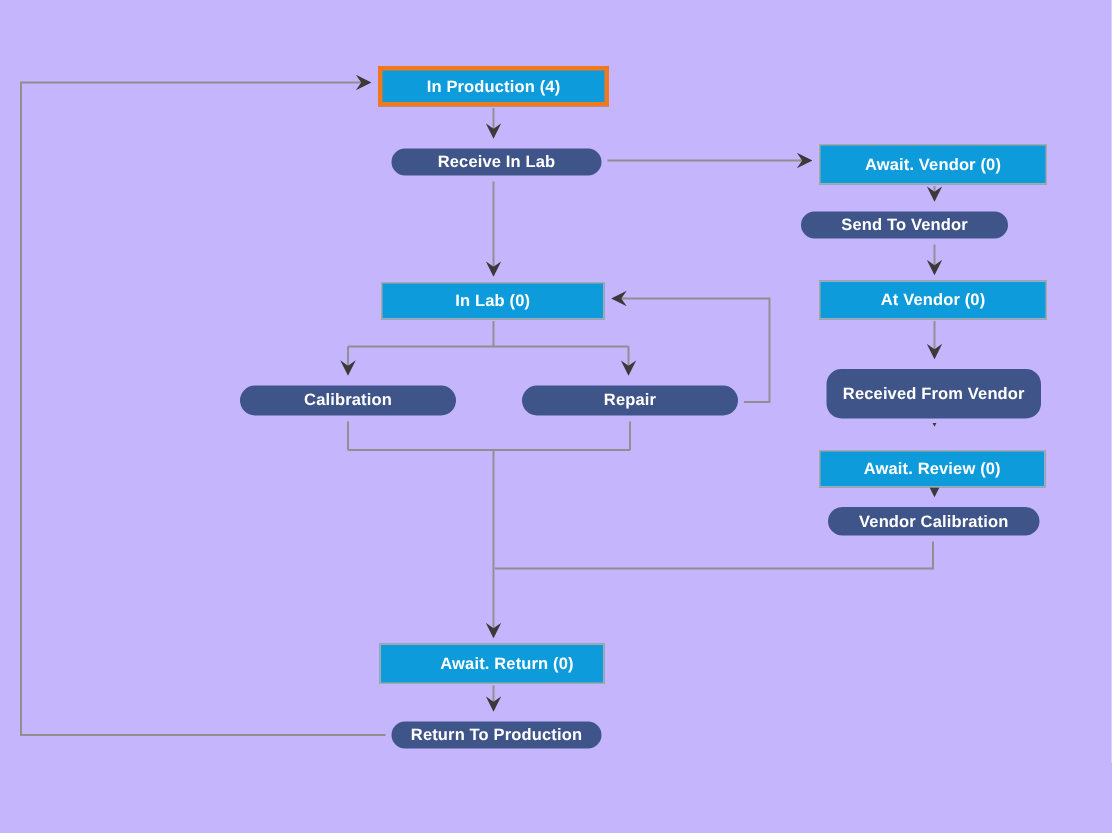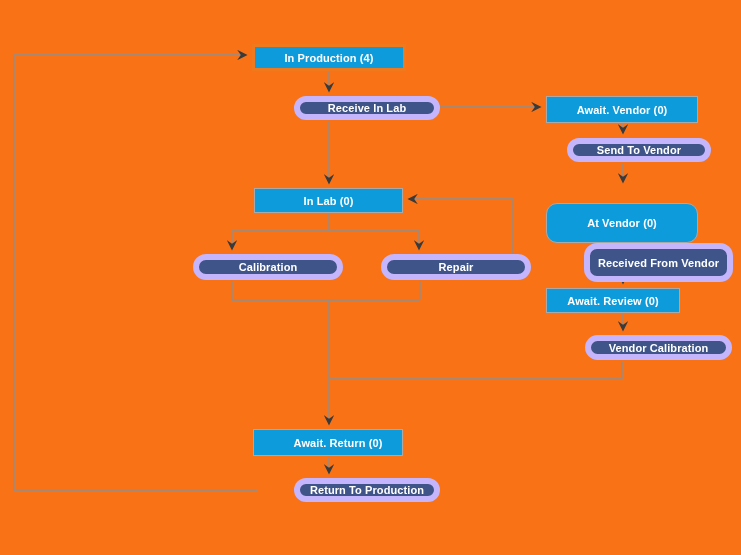--- a/index.html
+++ b/index.html
@@ -1,37 +1,37 @@
 <!DOCTYPE html>
 <html style="--status-fill: #0d9bdb; --action-fill: #3f5488; --highlight-border: #f0791e; --connector: #8f8f8f; --arrowhead: #3a3a3a;"><head>
 <meta charset="utf-8">
 <style>
   html,body{margin:0;padding:0;background:#ffffff;}
   body{width:741px;height:555px;font-family:"Liberation Sans",sans-serif;overflow:hidden;}
-  .canvas{position:relative;width:741px;height:555px;background:#f97316;}
+  .canvas{position:relative;width:741px;height:555px;background:#c4b5fd;}
   svg.edge-layer{position:absolute;left:0;top:0;width:741px;height:555px;pointer-events:none;}
   path.edge{stroke:var(--connector,#8f8f8f);stroke-width:1.3;fill:none;}
   .ah{fill:var(--arrowhead,#3a3a3a);}
   .node{
     position:absolute;box-sizing:border-box;
     display:flex;align-items:center;justify-content:center;text-align:center;
     color:#ffffff;font-weight:bold;font-size:11px;letter-spacing:.1px;
     cursor:pointer;user-select:none;white-space:nowrap;
   }
   .status{background:var(--status-fill,#0d9bdb);border:1px solid #a9a9a9;box-shadow:0 0 0 0 transparent;}
-  .action{background:var(--action-fill,#3f5488);border:6px solid #c4b5fd;border-radius:13px;margin-left:36px;}
+  .action{background:var(--action-fill,#3f5488);border:3px solid #c4b5fd;border-radius:13px;}
   .highlight{border:3px solid var(--highlight-border,#f0791e);}
   
   #n-in-production{left:252px;top:44px;width:154px;height:27px;}
   #n-receive-in-lab{left:258px;top:96px;width:146px;height:24px;}
   #n-await-vendor{left:546px;top:96px;width:152px;height:27px;}
   #n-send-to-vendor{left:531px;top:138px;width:144px;height:24px;}
-  #n-at-vendor{left:546px;top:203px;width:152px;height:40px;border-radius:11px;}
+  #n-at-vendor{left:546px;top:187px;width:152px;height:26px;}
   #n-received-from-vendor{left:548px;top:243px;width:149px;height:39px;}
-  #n-await-review{left:546px;top:288px;width:134px;height:25px;}
+  #n-await-review{left:546px;top:300px;width:151px;height:25px;}
   #n-vendor-calibration{left:549px;top:335px;width:147px;height:25px;}
   #n-in-lab{left:254px;top:188px;width:149px;height:25px;}
   #n-calibration{left:157px;top:254px;width:150px;height:26px;}
   #n-repair{left:345px;top:254px;width:150px;height:26px;}
   #n-await-return{left:253px;top:429px;width:150px;height:27px;padding-left:20px;}
   #n-return-to-production{left:258px;top:478px;width:146px;height:24px;}
 </style>
 </head>
 <body>
 

